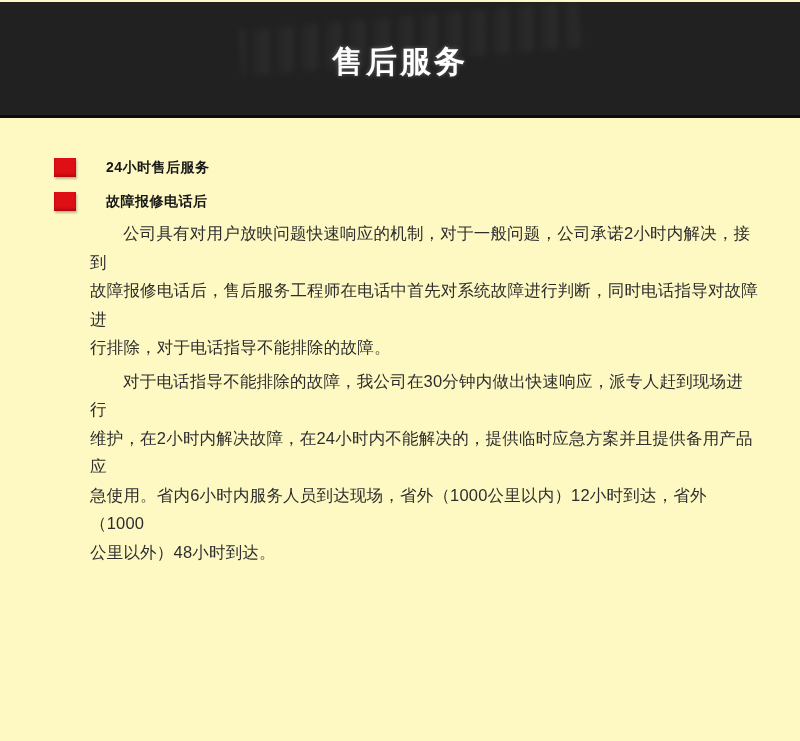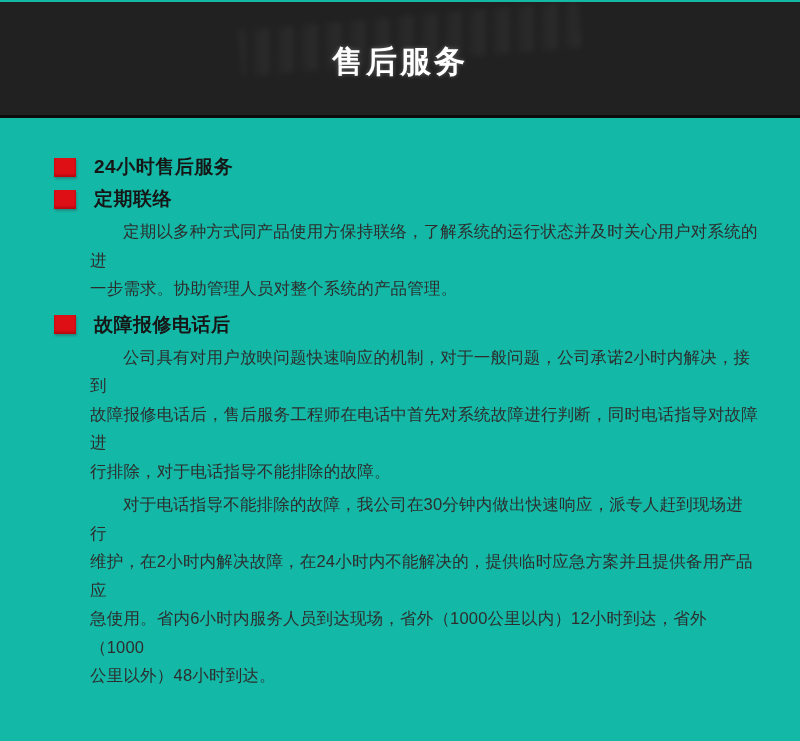--- a/index.html
+++ b/index.html
@@ -4,21 +4,21 @@
 <style>
   * { box-sizing: border-box; }
   html, body { margin: 0; padding: 0; background: #ffffff; }
   body {
     width: 800px; height: 741px;
     font-family: "Liberation Sans", "DejaVu Sans", sans-serif;
   }
   .page {
     position: relative;
     width: 800px; height: 741px;
-    background: #14b8a6;
+    background: #fef9c3;
     overflow: hidden;
   }
   
   .header-band {
     position: relative;
     margin-top: 2px;
     height: 116px;
     background: var(--band-bg, #212121);
     border-bottom: 3px solid #0c0c0c;
     overflow: hidden;
@@ -59,22 +59,22 @@
     gap: 18px;
     height: 24px;
   }
   .bullet {
     flex: 0 0 auto;
     width: 22px; height: 19px;
     background: var(--accent, #df0f16);
     box-shadow: 1px 2px 2px rgba(60,60,60,0.35), inset 0 -2px 3px rgba(120,0,0,0.45);
   }
   .sec-title {
-    margin: 0;
-    font-size: 19px;
+    margin: 12px;
+    font-size: 14px;
     line-height: 24px;
     font-weight: bold;
     color: #161616;
     letter-spacing: 0.5px;
   }
   .para {
     margin: 6px 0 0 36px;
     width: 668px;
     font-size: 16.5px;
     line-height: 28.5px;
@@ -99,28 +99,20 @@
 
   <div class="content">
 
     <section class="sec sec-1">
       <div class="sec-head">
         <span class="bullet"></span>
         <h2 class="sec-title">24小时售后服务</h2>
       </div>
     </section>
 
-    <section class="sec sec-2">
-      <div class="sec-head">
-        <span class="bullet"></span>
-        <h2 class="sec-title">定期联络</h2>
-      </div>
-      <p class="para">定期以多种方式同产品使用方保持联络，了解系统的运行状态并及时关心用户对系统的进
-一步需求。协助管理人员对整个系统的产品管理。</p>
-    </section>
 
     <section class="sec sec-3">
       <div class="sec-head">
         <span class="bullet"></span>
         <h2 class="sec-title">故障报修电话后</h2>
       </div>
       <p class="para">公司具有对用户放映问题快速响应的机制，对于一般问题，公司承诺2小时内解决，接到
 故障报修电话后，售后服务工程师在电话中首先对系统故障进行判断，同时电话指导对故障进
 行排除，对于电话指导不能排除的故障。</p>
       <p class="para">对于电话指导不能排除的故障，我公司在30分钟内做出快速响应，派专人赶到现场进行

